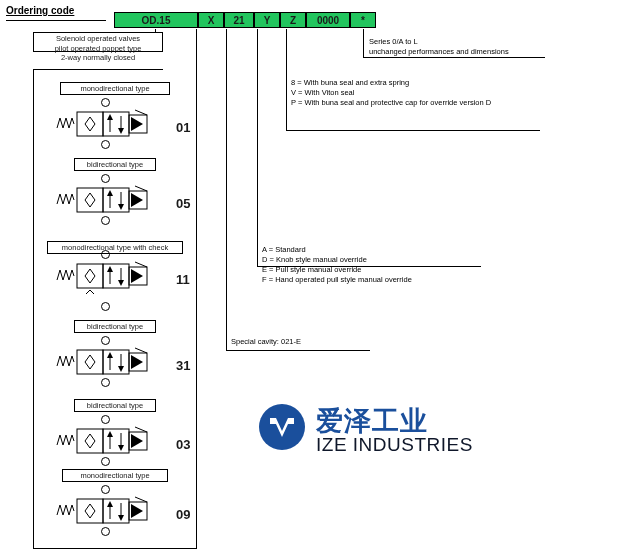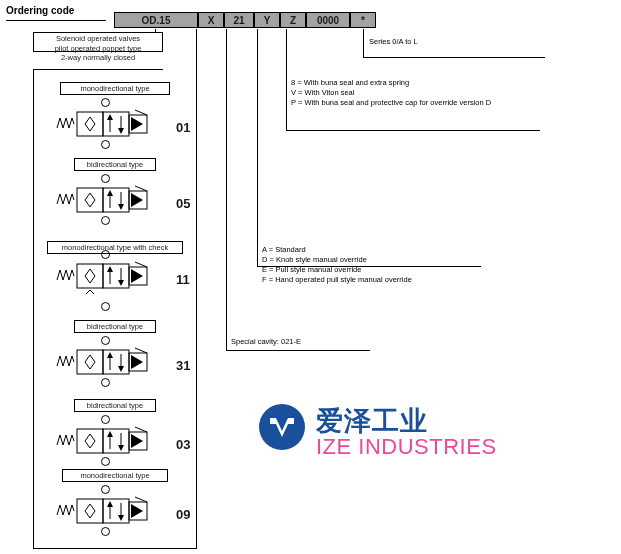--- a/index.html
+++ b/index.html
@@ -4,36 +4,36 @@
 <style>
   html,body{margin:0;padding:0;}
   body{
     width:621px;height:554px;
     background:#ffffff;
     font-family:"Liberation Sans", sans-serif;
     color:#1a1a1a;
     position:relative;
     overflow:hidden;
   }
-  .abs{position:absolute;}
+  .abs{position:absolute;text-decoration:underline;}
   .ttl{
     left:6px;top:5px;
     font-size:10px;font-weight:bold;color:#000;
   }
   
   .codebox{
     position:absolute;
     border:1px solid #000;
     height:16px;
     box-sizing:border-box;
     text-align:center;
     font-size:10px;
     font-weight:bold;
     line-height:15px;
-    background:#a3a3a3;
+    background:#22c55e;
   }
   
   .dbox{
     position:absolute;
     border:1px solid #000;
     box-sizing:border-box;
     background:#fff;
     font-size:7.5px;
     line-height:9.5px;
     text-align:center;
@@ -74,22 +74,22 @@
   .logo-text-cn{
     position:absolute;
     font-size:27px;
     font-weight:bold;
     color:#1a4f9c;
     letter-spacing:1px;
     font-family:"DejaVu Sans", sans-serif;
   }
   .logo-text-en{
     position:absolute;
-    font-size:22px;
-    color:#ec4899;
+    font-size:19px;
+    color:#0f172a;
     letter-spacing:0.5px;
     font-family:"Liberation Sans", sans-serif;
   }
   svg{display:block;}
 </style>
 </head>
 <body>
 
 <div class="abs ttl">Ordering code</div>
 <div class="line hl" style="left:6px;top:20px;width:100px;"></div>
@@ -108,20 +108,21 @@
   <div>Solenoid operated valves</div>
   <div>pilot operated poppet type</div>
   <div>2-way normally closed</div>
 </div>
 
 <div class="line vl" style="left:155px;top:29px;height:4px;"></div>
 <div class="line hl" style="left:33px;top:69px;width:130px;"></div>
 
 <div class="plain" style="left:369px;top:37px;">
   <div>Series 0/A to L</div>
+  <div>unchanged performances and dimensions</div>
 </div>
 <div class="line vl" style="left:363px;top:29px;height:28px;"></div>
 <div class="line hl" style="left:363px;top:57px;width:182px;"></div>
 
 <div class="plain" style="left:291px;top:78px;">
   <div>8 = With buna seal and extra spring</div>
   <div>V = With Viton seal</div>
   <div>P = With buna seal and protective cap for override version D</div>
 </div>
 <div class="line vl" style="left:286px;top:29px;height:102px;"></div>

